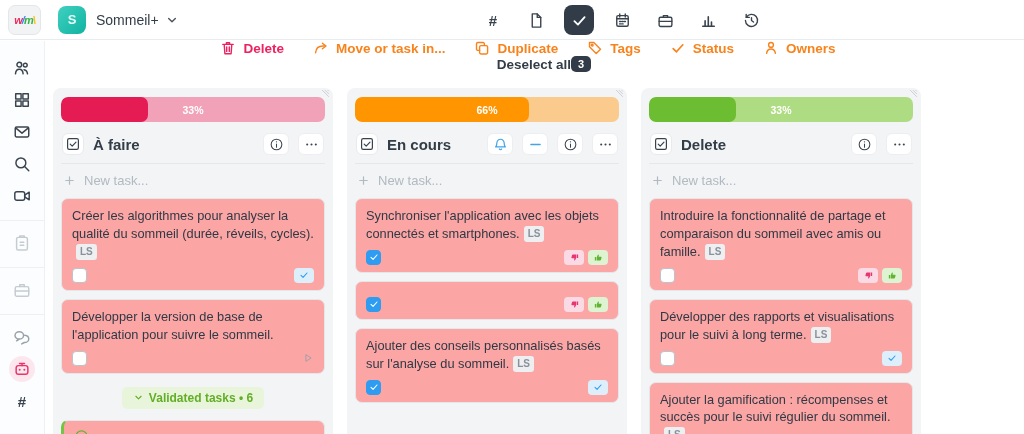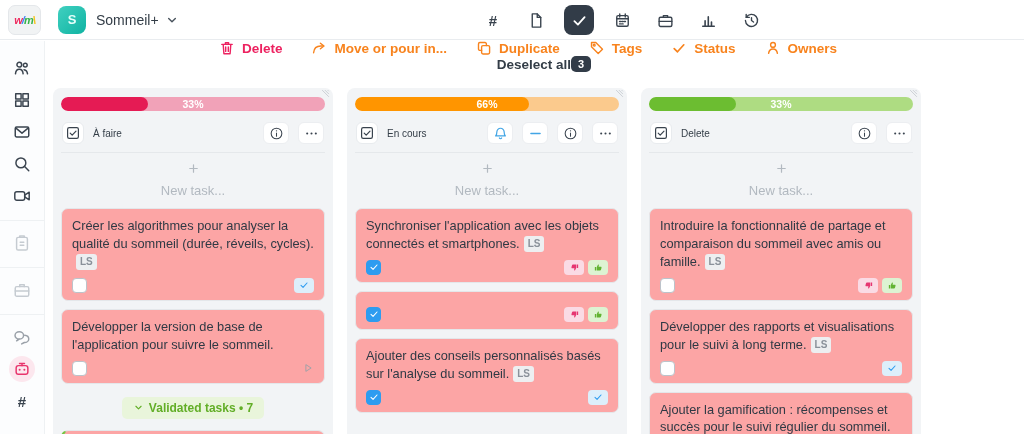--- a/index.html
+++ b/index.html
@@ -47,36 +47,36 @@
   .filter-wrap input { border:none; outline:none; font-size:13px; width:150px;
     font-family:"Liberation Sans","DejaVu Sans",sans-serif; color:#333d47; }
   .filter-wrap input::placeholder { color:#b9c0c7; }
 
   
   .board { margin-left:45px; height:348px; display:flex; gap:14px; padding:2px 0 0 8px;
     overflow:hidden; }
   .col { width:280px; flex:0 0 280px; background:#f2f4f6; border-radius:8px 8px 0 0;
     padding:7px 8px; position:relative; }
   .col-resize { position:absolute; top:1px; right:3px; color:#b9bfc6; }
-  .progress { height:14px; border-radius:7px; position:relative; overflow:hidden; margin:2px 0 9px; }
+  .progress { height:25px; border-radius:7px; position:relative; overflow:hidden; margin:2px 0 9px; }
   .progress .fill { position:absolute; left:0; top:0; bottom:0; border-radius:7px; }
   .progress .plabel { position:absolute; inset:0; display:flex; align-items:center;
     justify-content:center; color:#fff; font-size:10.5px; font-weight:700; }
   .col-head { display:flex; align-items:center; gap:9px; padding:2px 1px 8px;
     border-bottom:1px solid #e5e8eb; }
   .head-check { width:22px; height:22px; background:#fff; border:1px solid #e8ebee;
     border-radius:6px; display:flex; align-items:center; justify-content:center;
     color:#39434e; cursor:pointer; }
-  .col-title { font-size:10px; font-weight:400; flex:1; }
+  .col-title { font-size:15px; font-weight:700; flex:1; }
   .head-btn { width:26px; height:22px; background:#fff; border:1px solid #eceef1;
     border-radius:6px; display:flex; align-items:center; justify-content:center;
     color:#39434e; cursor:pointer; }
   .head-btn.blue { color:#42a5e5; }
   .newtask { display:flex; align-items:center; gap:8px; color:#b2b9c0; font-size:13px;
-    padding:9px 2px 10px; cursor:text;flex-direction:column; }
+    padding:9px 2px 10px; cursor:text; }
   .card { background:#fca5a5; border:1px solid #e4e7ea; border-radius:7px; padding:8px 10px 7px;
     margin-bottom:8px; cursor:pointer; }
   .card-text { font-size:12.8px; line-height:1.4; color:#2f3944; }
   .ls-tag { display:inline-block; background:#edeff1; color:#8a919a; font-size:10px;
     font-weight:600; border-radius:3px; padding:1px 4px; margin-left:4px; vertical-align:1px; }
   .card-foot { display:flex; align-items:center; margin-top:7px; }
   .cb { width:15px; height:15px; border:1.4px solid #bcc3ca; border-radius:4px; background:#fff;
     cursor:pointer; display:flex; align-items:center; justify-content:center; }
   .cb.checked { background:#2e9cf0; border-color:#2e9cf0; color:#fff; }
   .foot-right { margin-left:auto; display:flex; align-items:center; gap:4px; }
@@ -261,21 +261,21 @@
         </span>
         <span>Delete</span>
       </button>
       <button class="tb-action" style="color: rgb(248, 131, 29);">
         <span style="display: flex;">
           <svg class="ic" width="16" height="16" viewBox="0 0 16 16" fill="none" stroke="currentColor" stroke-width="1.4" stroke-linecap="round" stroke-linejoin="round">
             <path d="M2.6 12.8c.3-4.4 2.6-6.8 7.2-6.8h2.4"></path>
             <path d="M9.4 3.2L13 6l-3.6 2.8"></path>
           </svg>
         </span>
-        <span>Move or pour in...</span>
+        <span>Move or task in...</span>
       </button>
       <button class="tb-action" style="color: rgb(248, 131, 29);">
         <span style="display: flex;">
           <svg class="ic" width="16" height="16" viewBox="0 0 16 16" fill="none" stroke="currentColor" stroke-width="1.4" stroke-linecap="round" stroke-linejoin="round">
             <rect x="5.6" y="5.6" width="8" height="8.4" rx="1.4"></rect>
             <path d="M10.4 5.6V3.9A1.4 1.4 0 0 0 9 2.5H3.9A1.4 1.4 0 0 0 2.5 3.9V9a1.4 1.4 0 0 0 1.4 1.4h1.7"></path>
           </svg>
         </span>
         <span>Duplicate</span>
       </button>
@@ -380,21 +380,21 @@
           </span>
         </div>
       </div>
       <div class="validated-bar">
         <span class="validated-pill">
           <span style="display: flex;">
             <svg class="ic" width="11" height="11" viewBox="0 0 16 16" fill="none" stroke="currentColor" stroke-width="2" stroke-linecap="round" stroke-linejoin="round">
               <path d="M4.2 6.2L8 10l3.8-3.8" stroke-width="1.6"></path>
             </svg>
           </span>
-          <span>Validated tasks • 7</span>
+          <span>Validated tasks • 6</span>
         </span>
       </div>
       <div class="card validated">
         <span class="vcheck">
           <svg class="ic" width="15" height="15" viewBox="0 0 16 16" fill="none" stroke="currentColor" stroke-width="1.2" stroke-linecap="round" stroke-linejoin="round">
             <circle cx="8" cy="8" r="6"></circle>
             <path d="M5.4 8.3l1.9 1.9 3.5-3.9"></path>
           </svg>
         </span>
       </div>

